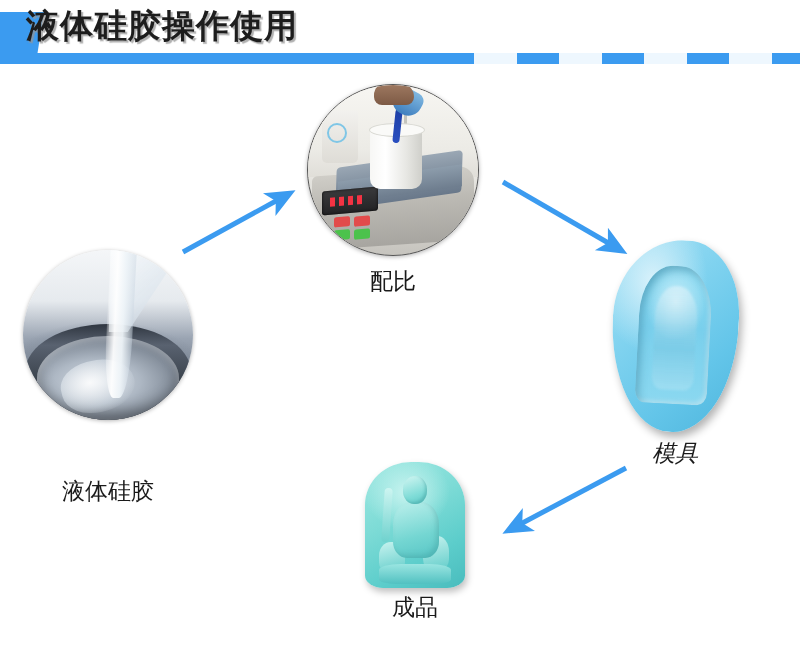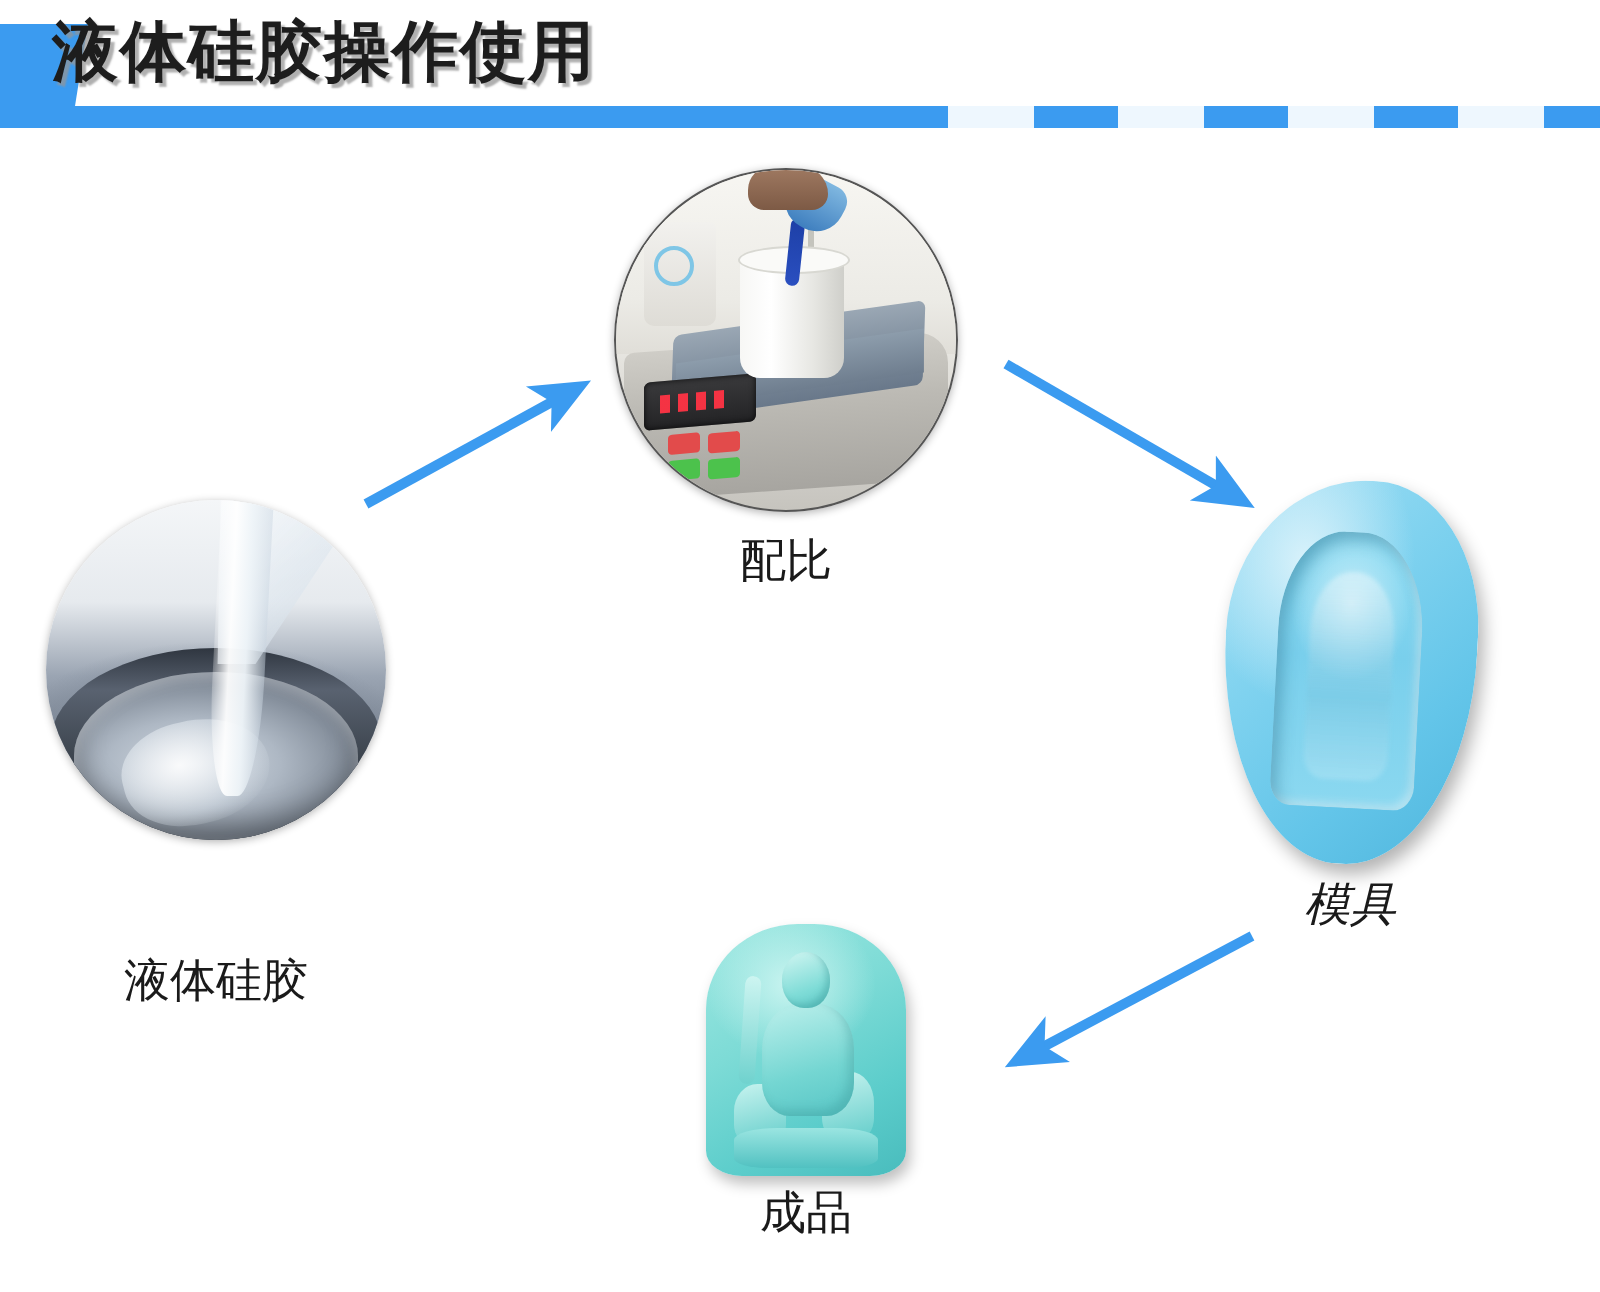--- a/index.html
+++ b/index.html
@@ -244,21 +244,21 @@
   }
   #mold-shape .relief {
     position: absolute; left: 16px; top: 20px; width: 42px; height: 104px;
     border-radius: 48% 48% 24% 24% / 30% 30% 12% 12%;
     background: linear-gradient(180deg, rgba(255,255,255,0.38), rgba(120,190,215,0.25) 60%, rgba(255,255,255,0.18));
     filter: blur(1px);
   }
   #node-mold .node-caption { left: 0; top: 198px; }
 
   
-  #node-product { left: 328px; top: 462px; width: 150px; }
+  #node-product { left: 340px; top: 462px; width: 150px; }
   #product-shape {
     position: relative;
     width: 100px; height: 126px; margin: 0 auto;
     border-radius: 46% 46% 18% 18% / 34% 34% 10% 10%;
     background:
       radial-gradient(ellipse 65% 45% at 42% 24%, #c9f4f0 0%, rgba(201,244,240,0) 66%),
       linear-gradient(150deg, #9fe8e2 0%, #7ddbd6 40%, #5ccdcb 72%, #49bcbd 100%);
     box-shadow: 2px 4px 7px rgba(0,0,0,0.25);
   }
   #product-shape .fig-head {

